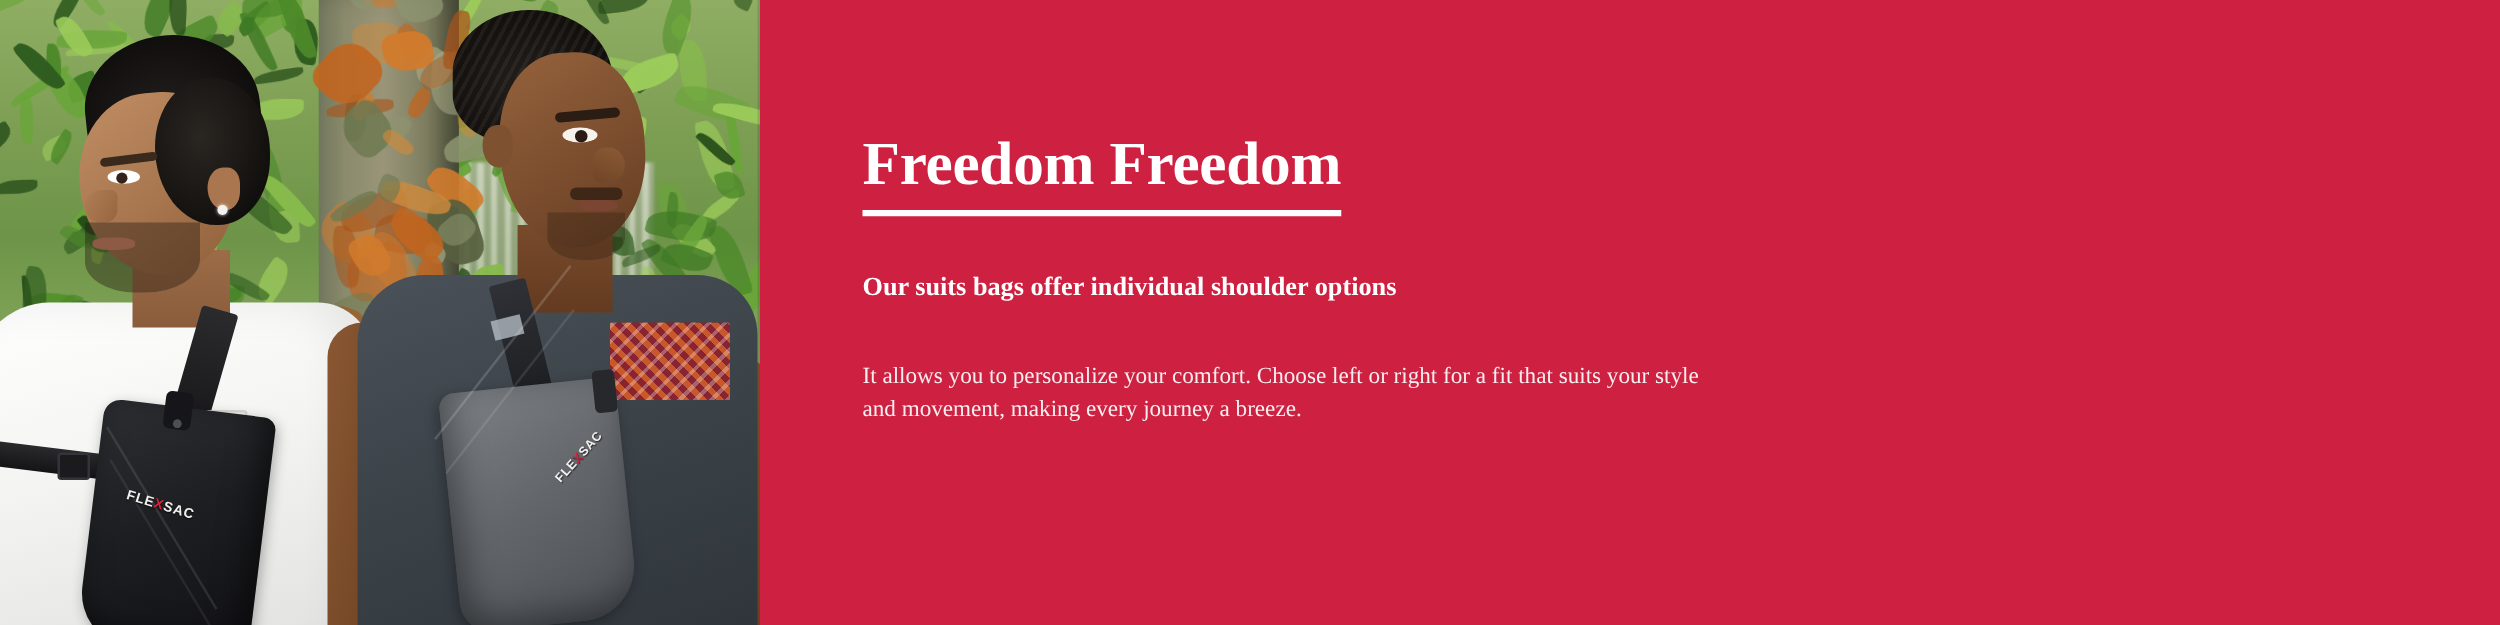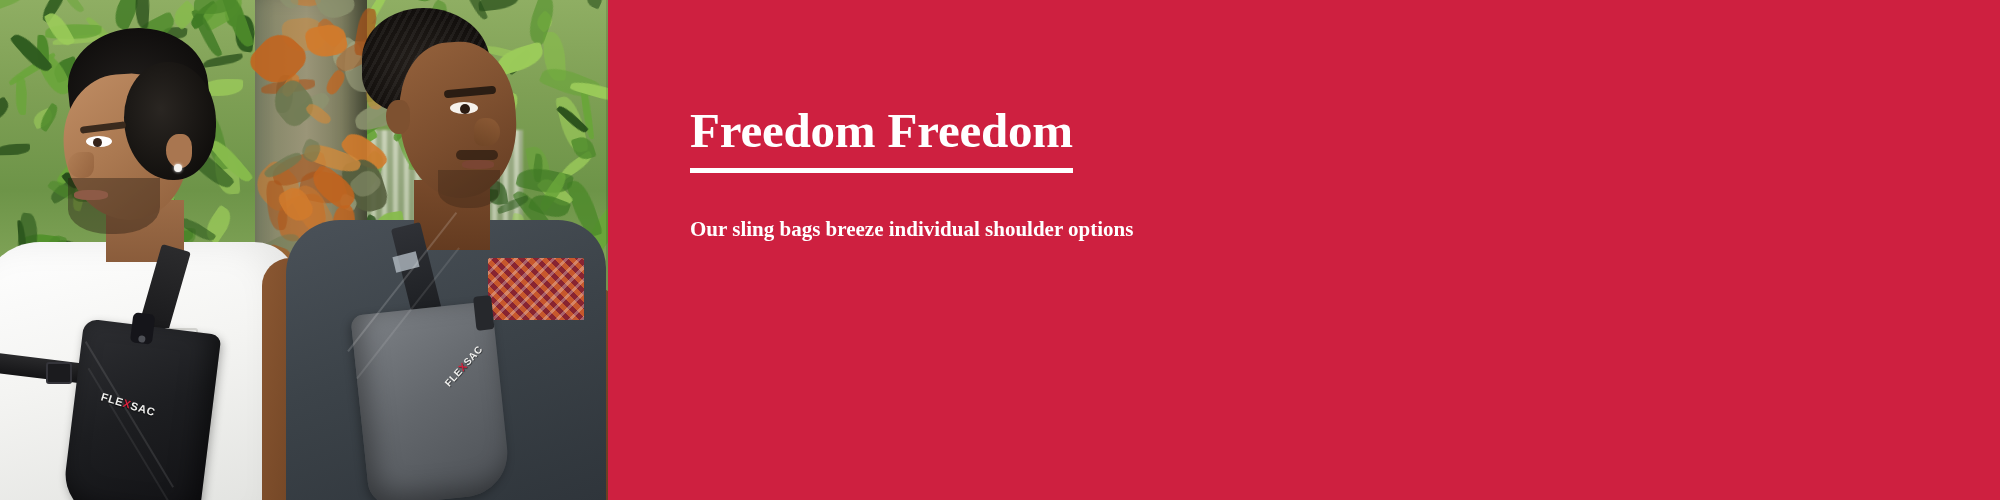--- a/index.html
+++ b/index.html
@@ -707,17 +707,18 @@
         </div>
       </div>
 
       <div class="photo-edge"></div>
     </div>
   </div>
 
   <div class="content-panel">
     <div class="content-inner">
       <h1 class="headline">Freedom Freedom</h1>
-      <h2 class="subhead">Our sling bags breeze individual shoulder options</h2>
+      <h2 class="subhead">Our suits bags offer individual shoulder options</h2>
+      <p class="bodycopy">It allows you to personalize your comfort. Choose left or right for a fit that suits your style and movement, making every journey a breeze.</p>
     </div>
   </div>
 
 </div>
 
 </body></html>

